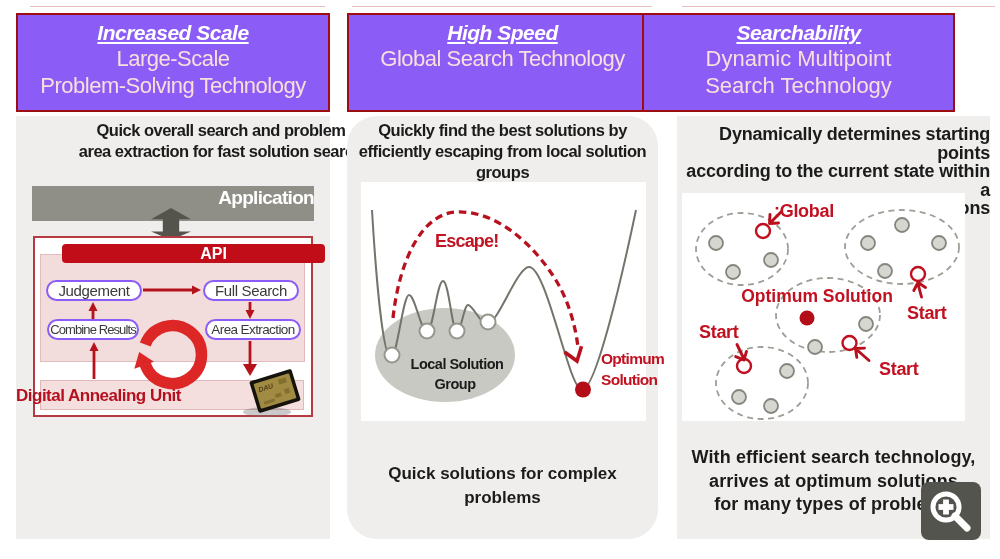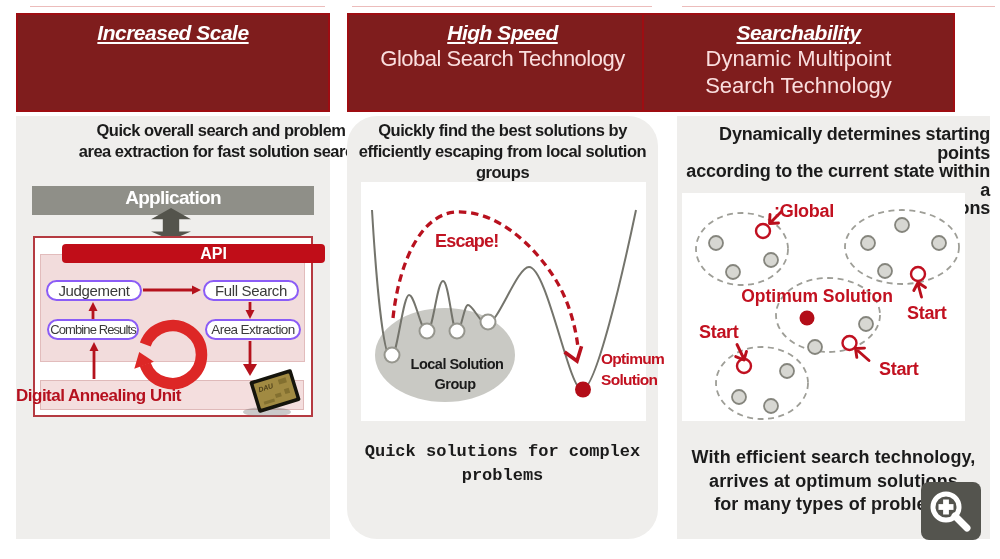--- a/index.html
+++ b/index.html
@@ -1,19 +1,19 @@
 <!DOCTYPE html>
 <html><head>
 <meta charset="utf-8">
 <style>
 html,body{margin:0;padding:0;}
 body{width:1000px;height:559px;position:relative;background:#fff;
   font-family:"Liberation Sans",sans-serif;overflow:hidden;}
 .abs{position:absolute;}
-.hdr{position:absolute;top:13px;height:95px;background:#7f1d1d;border:2px solid #9e0d12;
+.hdr{position:absolute;top:13px;height:95px;background:#8b5cf6;border:2px solid #9e0d12;
   color:#fff;text-align:center;}
 .hdr .t1{font-size:21px;font-weight:bold;font-style:italic;text-decoration:underline;
   margin-top:5px;line-height:26px;letter-spacing:-0.5px;}
 .hdr .t2{font-size:22px;font-weight:400;color:#fadede;line-height:26.5px;letter-spacing:-0.5px;}
 .bodyp{position:absolute;top:116px;height:423px;background:#efeeec;}
 .desc{position:absolute;width:100%;text-align:center;font-weight:bold;color:#1b1b1b;}
 .cap{position:absolute;width:100%;text-align:center;font-weight:bold;color:#1b1b1b;
   font-size:17px;line-height:23.5px;}
 .topline{position:absolute;top:6px;height:1px;background:rgba(205,80,75,0.38);}
 .whitebox{position:absolute;background:#fff;}
@@ -23,26 +23,27 @@
 </style>
 </head>
 <body>
 
 <div class="topline" style="left:30px;width:295px;"></div>
 <div class="topline" style="left:352px;width:300px;"></div>
 <div class="topline" style="left:682px;width:313px;"></div>
 
 <div class="hdr" style="left:16px;width:310px;">
   <div class="t1">Increased Scale</div>
+  <div class="t2">Large-Scale<br>Problem-Solving Technology</div>
 </div>
 <div class="bodyp" style="left:16px;width:314px;">
   <div class="desc" style="top:4px;font-size:16.5px;line-height:21px;letter-spacing:-0.5px;padding-left:48px;">Quick overall search and problem<br>area extraction for fast solution search</div>
 
-  <div class="abs" style="left:16px;top:70px;width:282px;height:29px;background:#8f8f88;
-    color:#fff;font-weight:bold;font-size:19px;letter-spacing:-0.7px;text-align:center;line-height:23px;">Application</div>
+  <div class="abs" style="left:16px;top:70px;width:282px;height:35px;background:#8f8f88;
+    color:#fff;font-weight:bold;font-size:19px;letter-spacing:-0.7px;text-align:right;line-height:23px;">Application</div>
 
   <svg class="abs" style="left:135px;top:92px;" width="40" height="32" viewBox="0 0 40 32">
     <polygon points="20,0 40,11.3 28.2,11.3 28.2,23.5 40,23.5 20,32 0,23.5 11.8,23.5 11.8,11.3 0,11.3" fill="#54544c"></polygon>
   </svg>
 
   <div class="abs" style="left:17px;top:120px;width:276px;height:177px;background:#fff;border:2px solid #b53a41;"></div>
 
   <div class="abs" style="left:24px;top:138px;width:263px;height:106px;background:#f2dcdc;border:1px solid #e2bcbc;"></div>
 
   <div class="abs" style="left:24px;top:264px;width:262px;height:28px;background:#f4dede;border:1px solid #dfb9b9;"></div>
@@ -112,21 +113,21 @@
       <circle cx="96" cy="149" r="7.5"></circle>
       <circle cx="127" cy="140" r="7.5"></circle>
     </g>
 
     <circle cx="222" cy="207.5" r="8" fill="#b30d18"></circle>
     <text x="74" y="65" font-size="18" font-weight="bold" letter-spacing="-0.8" fill="#c11322" font-family="Liberation Sans">Escape!</text>
     <text x="96" y="187" font-size="14.5" font-weight="bold" letter-spacing="-0.5" fill="#1b1b1b" text-anchor="middle" font-family="Liberation Sans">Local Solution</text>
     <text x="94" y="207" font-size="14.5" font-weight="bold" letter-spacing="-0.5" fill="#1b1b1b" text-anchor="middle" font-family="Liberation Sans">Group</text>
   </svg>
   <div class="rtxt" style="left:254px;top:233px;font-size:15.5px;letter-spacing:-0.7px;line-height:20.5px;">Optimum<br>Solution</div>
-  <div class="cap" style="top:324px;font-family:Liberation Mono, monospace;">Quick solutions for complex<br>problems</div>
+  <div class="cap" style="top:346px;">Quick solutions for complex<br>problems</div>
 </div>
 
 <div class="hdr" style="left:642px;width:309px;">
   <div class="t1">Searchability</div>
   <div class="t2" style="letter-spacing:0;">Dynamic Multipoint<br>Search Technology</div>
 </div>
 <div class="bodyp" style="left:677px;width:313px;">
   <div class="desc" style="top:9px;font-size:18px;line-height:18.5px;letter-spacing:-0.2px;text-align:right;">Dynamically determines starting points<br>according to the current state within a<br>search to reach optimum solutions</div>
   <div class="whitebox" style="left:5px;top:77px;width:283px;height:228px;"></div>
   <svg class="abs" style="left:5px;top:77px;" width="283" height="228" viewBox="0 0 283 228">

